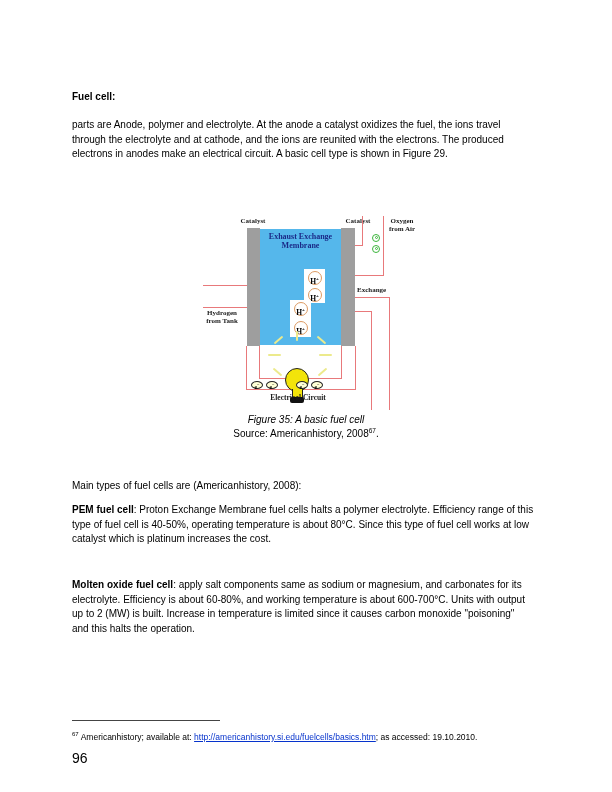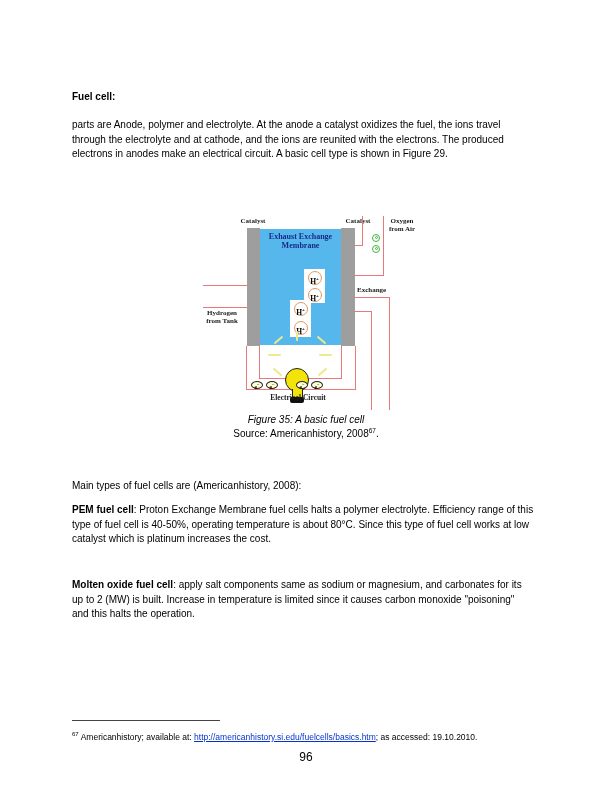--- a/index.html
+++ b/index.html
@@ -43,21 +43,21 @@
   .eo sup { font-size:4.5px; }
   .ray { position:absolute; background:#ecea8c; border-radius:1px; }
   .caption { left:0; top:391px; width:612px; text-align:center; font-size:10px;
              font-style:italic; }
   .source { left:0; top:404px; width:612px; text-align:center; font-size:10px; }
   .source sup { font-size:6.5px; }
   .footnote { left:72px; top:705px; font-size:8.5px; line-height:12px; width:500px; }
   .footnote sup { font-size:6px; margin-right:2px; }
   .footnote a { color:#0633cc; text-decoration:underline; cursor:pointer; }
   .fn-rule { left:72px; top:697px; width:148px; height:1px; background:#444; }
-  .pagenum { left:72px; top:727px; width:468px; text-align:center; font-size:12px; }
+  .pagenum { left:72px; top:727px; width:468px; text-align:left; font-size:14px; }
 </style>
 </head>
 <body>
 
 <div class="page">
 
   <div class="abs para bold" style="left:72px; top:67px;">Fuel cell:</div>
 
   <div class="abs para" style="left:72px; top:95px;">
     <div class="line">parts are Anode, polymer and electrolyte. At the anode a catalyst oxidizes the fuel, the ions travel</div>
@@ -139,20 +139,21 @@
   <div class="abs para" style="left:72px; top:456px;">Main types of fuel cells are (Americanhistory, 2008):</div>
 
   <div class="abs para" style="left:72px; top:480px;">
     <div class="line"><b>PEM fuel cell</b><span>: Proton Exchange Membrane fuel cells halts a polymer electrolyte. Efficiency range of this</span></div>
     <div class="line">type of fuel cell is 40-50%, operating temperature is about 80°C. Since this type of fuel cell works at low</div>
     <div class="line">catalyst which is platinum increases the cost.</div>
   </div>
 
   <div class="abs para" style="left:72px; top:555px;">
     <div class="line"><b>Molten oxide fuel cell</b><span>: apply salt components same as sodium or magnesium, and carbonates for its</span></div>
+    <div class="line">electrolyte. Efficiency is about 60-80%, and working temperature is about 600-700°C. Units with output</div>
     <div class="line">up to 2 (MW) is built. Increase in temperature is limited since it causes carbon monoxide "poisoning"</div>
     <div class="line">and this halts the operation.</div>
   </div>
 
   <div class="abs fn-rule"></div>
   <div class="abs footnote">
     <sup>67</sup><span>Americanhistory; available at: </span><a>http://americanhistory.si.edu/fuelcells/basics.htm</a><span>; as accessed: 19.10.2010.</span>
   </div>
 
   <div class="abs pagenum">96</div>

